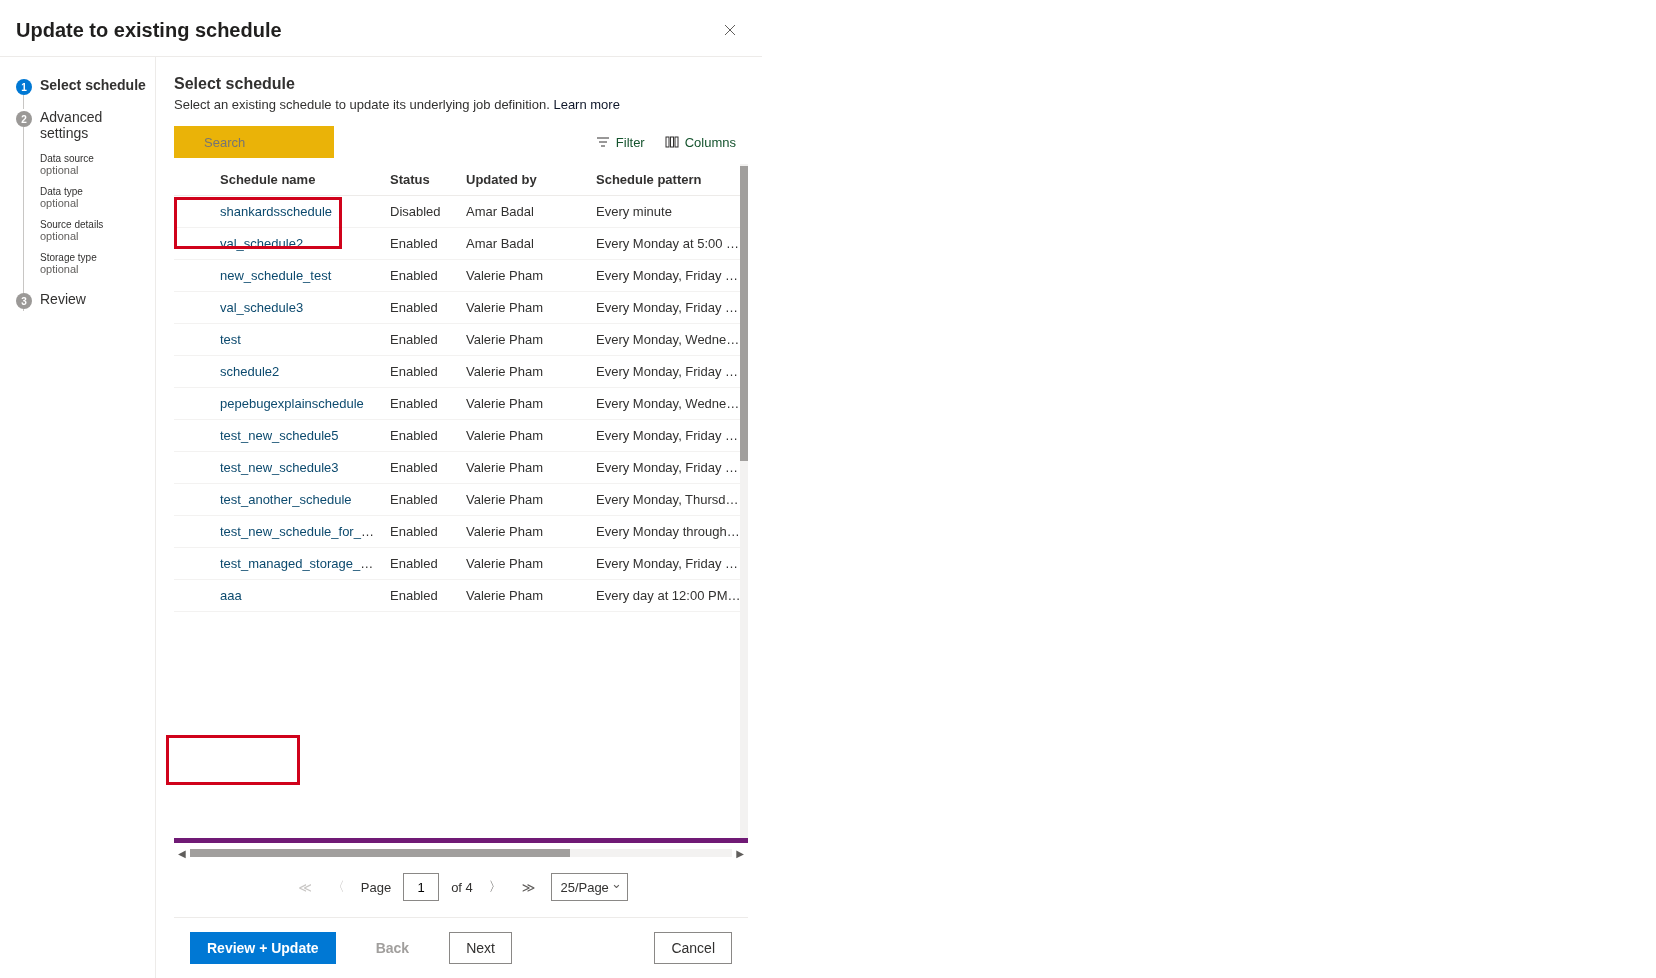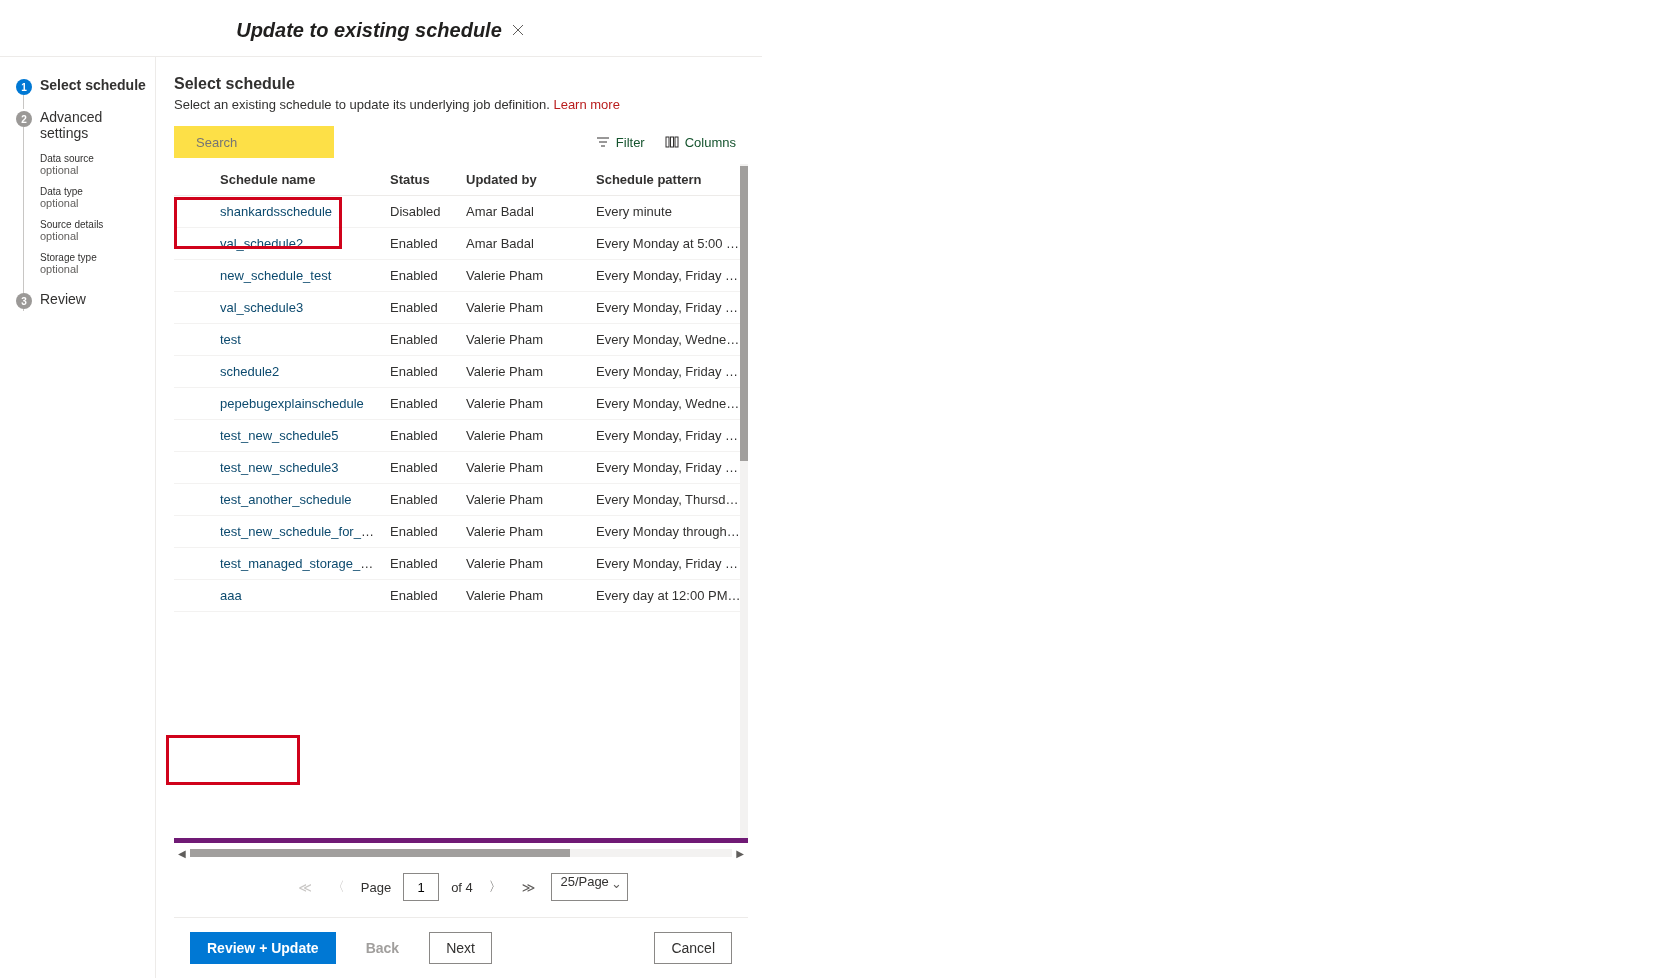--- a/index.html
+++ b/index.html
@@ -11,24 +11,23 @@
 }
 .panel {
   width: 762px;
   height: 978px;
   display: flex;
   flex-direction: column;
 }
 .panel-header {
   display: flex;
   align-items: center;
-  justify-content: center;
-  padding: 14px 16px 10px 24px;
+  justify-content: space-between;
+  padding: 14px 16px 10px 16px;
   border-bottom: 1px solid #edebe9;
-  font-style: italic;
 }
 .panel-title { font-size: 20px; font-weight: 600; color: #201f1e; }
 .close-btn {
   width: 32px; height: 32px;
   display: flex; align-items: center; justify-content: center;
   cursor: pointer; color: #605e5c; font-size: 14px;
 }
 .panel-body {
   flex: 1;
   display: flex;
@@ -76,34 +75,34 @@
 }
 .main {
   flex: 1;
   padding: 18px 14px 0 18px;
   display: flex;
   flex-direction: column;
   overflow: hidden;
 }
 .main-title { font-size: 16px; font-weight: 600; margin-bottom: 4px; }
 .main-desc { font-size: 13px; color: #323130; margin-bottom: 14px; }
-.main-desc a { color: #b91c1c; text-decoration: none; cursor: pointer; }
+.main-desc a { color: #0f172a; text-decoration: none; cursor: pointer; }
 .toolbar {
   display: flex;
   align-items: center;
   justify-content: space-between;
   margin-bottom: 6px;
 }
 .search-box {
   width: 160px;
   height: 32px;
-  background: #fde047;
-  display: flex;
-  align-items: center;
-  padding: 0 16px;
+  background: #eab308;
+  display: flex;
+  align-items: center;
+  padding: 0 24px;
   color: #605e5c;
 }
 .search-box input {
   border: none;
   background: transparent;
   outline: none;
   flex: 1;
   font-size: 13px;
   margin-left: 6px;
   color: #323130;
@@ -187,35 +186,36 @@
   border: 1px solid #8a8886;
   font-size: 13px;
 }
 .page-size {
   height: 28px;
   border: 1px solid #8a8886;
   padding: 0 18px 0 8px;
   font-size: 13px;
   position: relative;
   display: flex;
+  align-items: center;
   cursor: pointer;
 }
 .page-size::after {
   content: "⌄";
   position: absolute;
   right: 5px;
   top: 2px;
   font-size: 13px;
   color: #605e5c;
 }
 .footer {
   display: flex;
   align-items: center;
   padding: 14px 16px;
-  gap: 14px;
+  gap: 24px;
   border-top: 1px solid #edebe9;
 }
 .btn {
   height: 32px;
   padding: 0 16px;
   font-size: 14px;
   cursor: pointer;
   border: 1px solid #8a8886;
   background: #fff;
   color: #323130;

